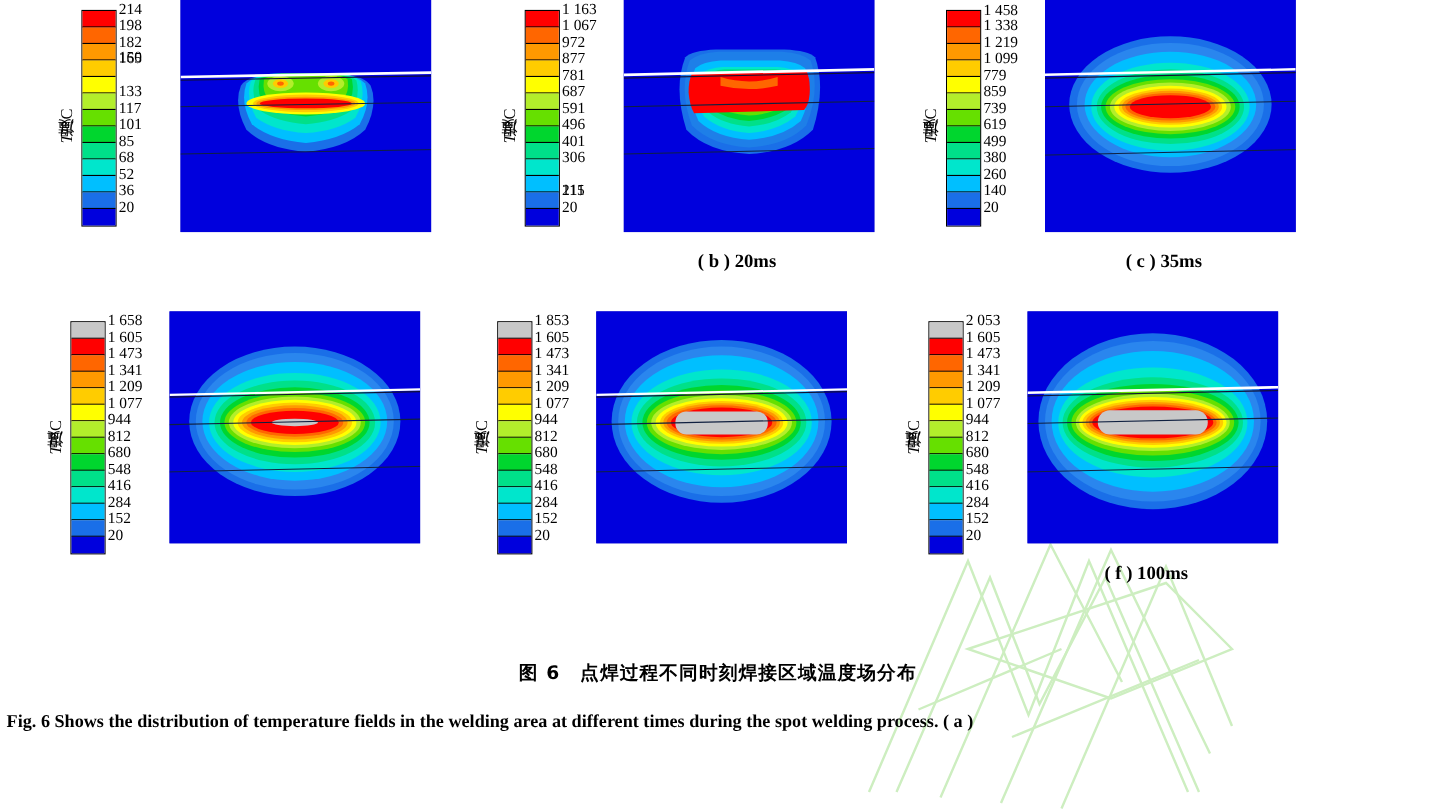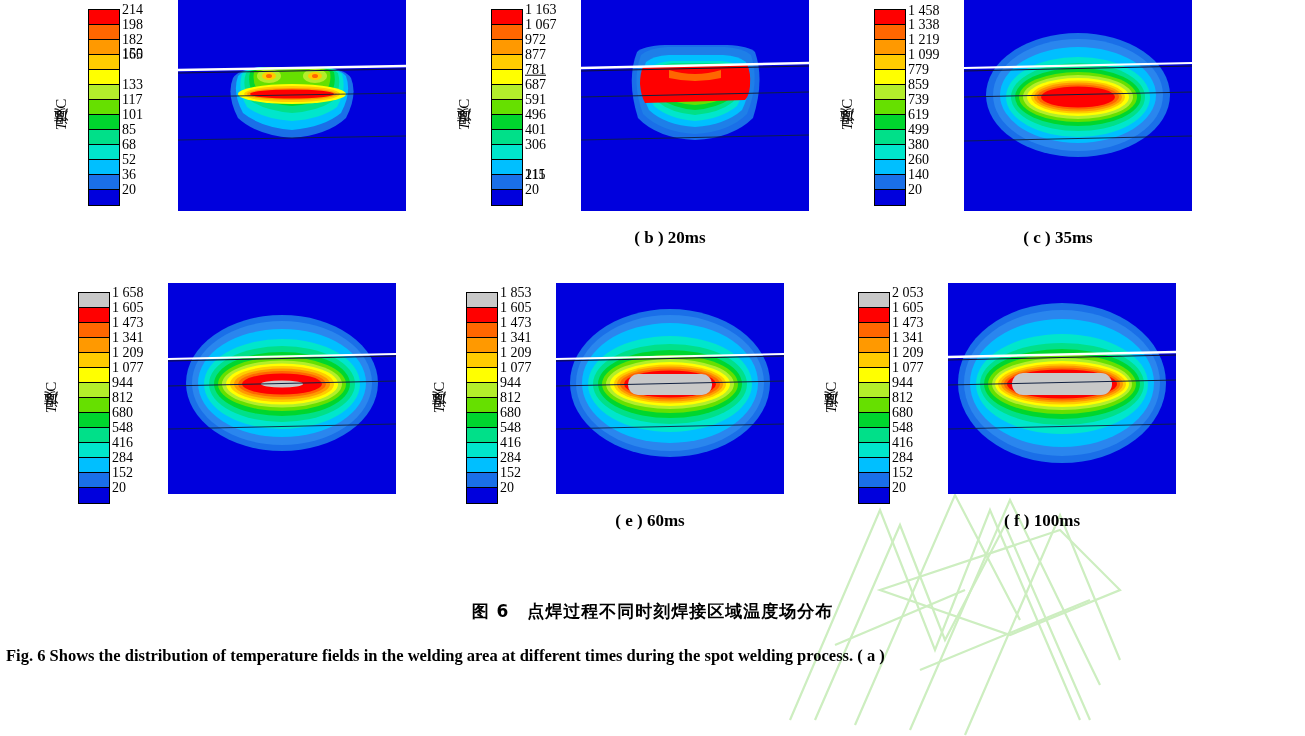--- a/index.html
+++ b/index.html
@@ -58,21 +58,21 @@
     margin-top:42px;
     text-align:center;
     white-space:nowrap;
   }
   .axis-label .ital{ font-style:italic; }
 
   
   .cbar-wrap{
     display:flex;
     align-items:flex-start;
-    margin-left:17px;
+    margin-left:3px;
     margin-top:9px;
     justify-content:flex-end;
   }
   .cbar{
     width:30px;
     border:1px solid #000;
     display:flex;
     flex-direction:column;
     box-sizing:content-box;
   }
@@ -260,21 +260,21 @@
               <div class="cbar-cell" style="background: rgb(0, 230, 204); height: 15px;"></div>
               <div class="cbar-cell" style="background: rgb(0, 191, 255); height: 15px;"></div>
               <div class="cbar-cell" style="background: rgb(26, 111, 232); height: 15px;"></div>
               <div class="cbar-cell" style="background: rgb(0, 0, 221); height: 15px;"></div>
             </div>
           <div class="cbar-ticks" id="ticks-b" style="height: 197px; width: 46px;">
               <span style="top: 1px;">1 163</span>
               <span style="top: 16px;">1 067</span>
               <span style="top: 31px;">972</span>
               <span style="top: 46px;">877</span>
-              <span style="top: 61px; text-decoration: underline;">781</span>
+              <span style="top: 61px;">781</span>
               <span style="top: 76px;">687</span>
               <span style="top: 91px;">591</span>
               <span style="top: 106px;">496</span>
               <span style="top: 121px;">401</span>
               <span style="top: 136px;">306</span>
               <span style="top: 166px;">211</span>
               <span style="top: 166px;">115</span>
               <span style="top: 181px;">20</span>
             </div>
         </div>
@@ -531,21 +531,20 @@
               <rect x="72" y="91" width="84" height="21" rx="10" fill="#c8c8c8"></rect>
 
               <path d="M0 76 L228 71" stroke="#ffffff" stroke-width="2" fill="none"></path>
               <path d="M0 78 L228 73" stroke="#111133" stroke-width="1" fill="none"></path>
               <path d="M0 103 L228 98" stroke="#102040" stroke-width="1" fill="none"></path>
               <path d="M0 146 L228 141" stroke="#102040" stroke-width="0.9" fill="none"></path>
             </g>
           </svg>
         </div>
       </div>
-      <div class="subcap" style="left:100px;top:228px;width:240px;">( e ) 60ms</div>
     </div>
 
     <div class="panel" style="left:822px;width:430px;">
       <div class="panel-body">
         <div class="axis-label">
           <span>温度</span>&nbsp;<span class="ital">T</span><span>/°C</span>
         </div>
 
         <div class="cbar-wrap">
           <div class="cbar" id="cbar-f">

